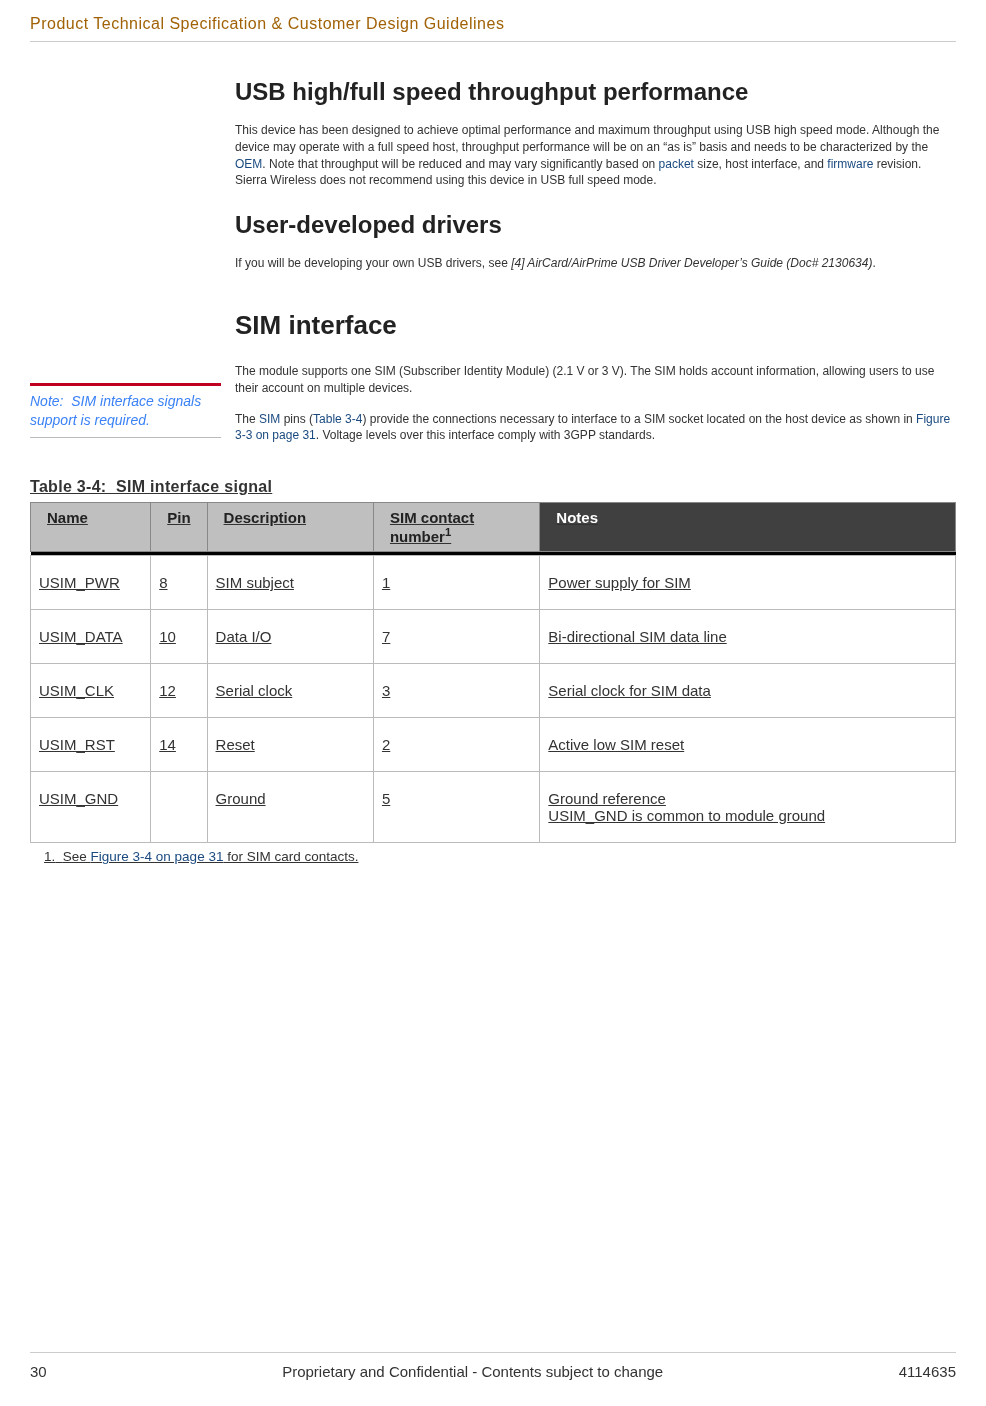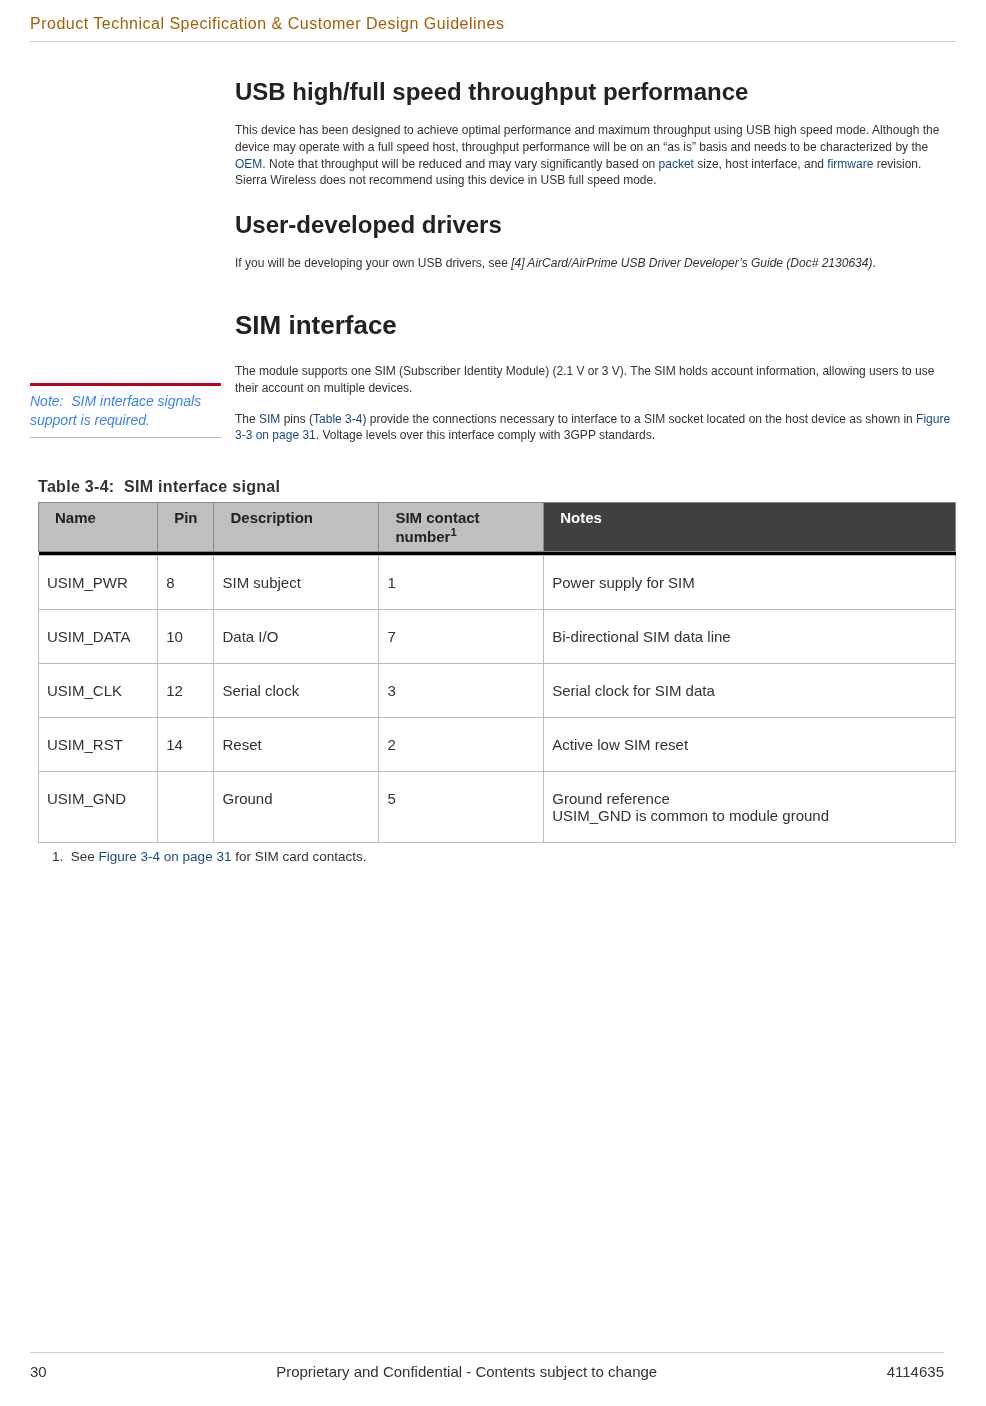--- a/index.html
+++ b/index.html
@@ -113,21 +113,21 @@
     color: #333;
     margin: 6px 0 0 14px;
   }
   sup {
     font-size: 0.75em;
   }
   .footer {
     position: absolute;
     bottom: 26px;
     left: 30px;
-    right: 42px;
+    right: 30px;
     border-top: 1px solid #ccc;
     padding-top: 10px;
     font-size: 15px;
     color: #333;
     display: flex;
     justify-content: space-between;
   }
 </style>
 </head>
 <body>
@@ -169,21 +169,21 @@
       <div class="note-box">Note:&nbsp; SIM interface signals support is required.</div>
     </div>
     <div class="main-col">
       <p class="body-text">The module supports one SIM (Subscriber Identity Module) (2.1 V or 3 V). The SIM holds account information, allowing users to use their account on multiple devices.</p>
       <p class="body-text">
         <span>The </span><span class="link-style">SIM</span><span> pins (</span><span class="link-style">Table 3-4</span><span>) provide the connections necessary to interface to a SIM socket located on the host device as shown in </span><span class="link-style">Figure 3-3 on page 31</span><span>. Voltage levels over this interface comply with 3GPP standards.</span>
       </p>
     </div>
   </div>
 
-  <div style="margin-left:8px;">
+  <div style="margin-left:0;text-decoration:underline;">
     <div class="table-caption">Table 3-4:&nbsp; SIM interface signal</div>
     <table class="sim-table">
       <colgroup>
         <col style="width:13%">
         <col style="width:6%">
         <col style="width:18%">
         <col style="width:18%">
         <col style="width:45%">
       </colgroup>
       <thead>

